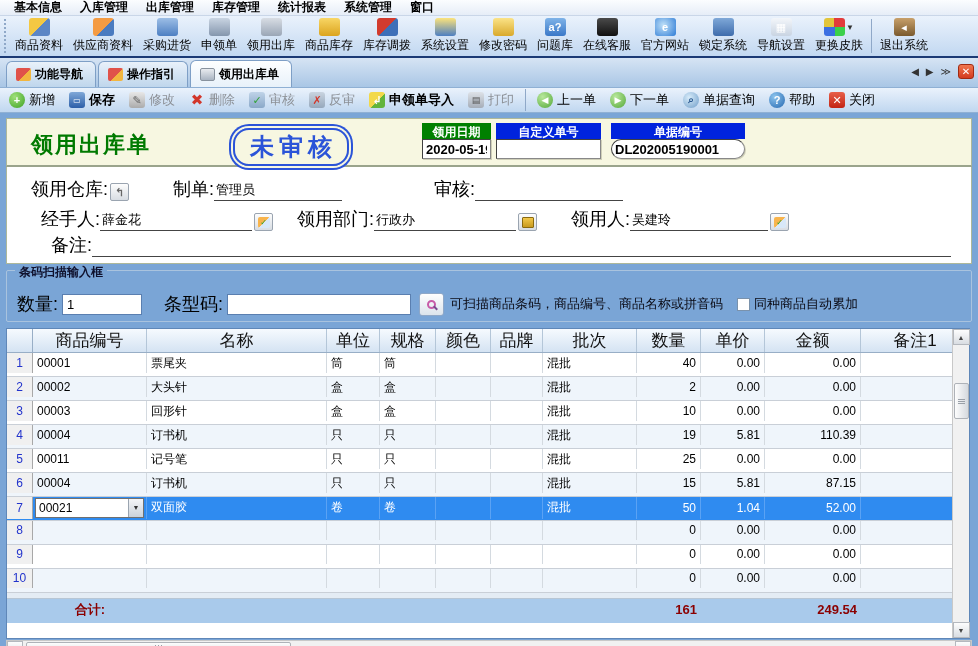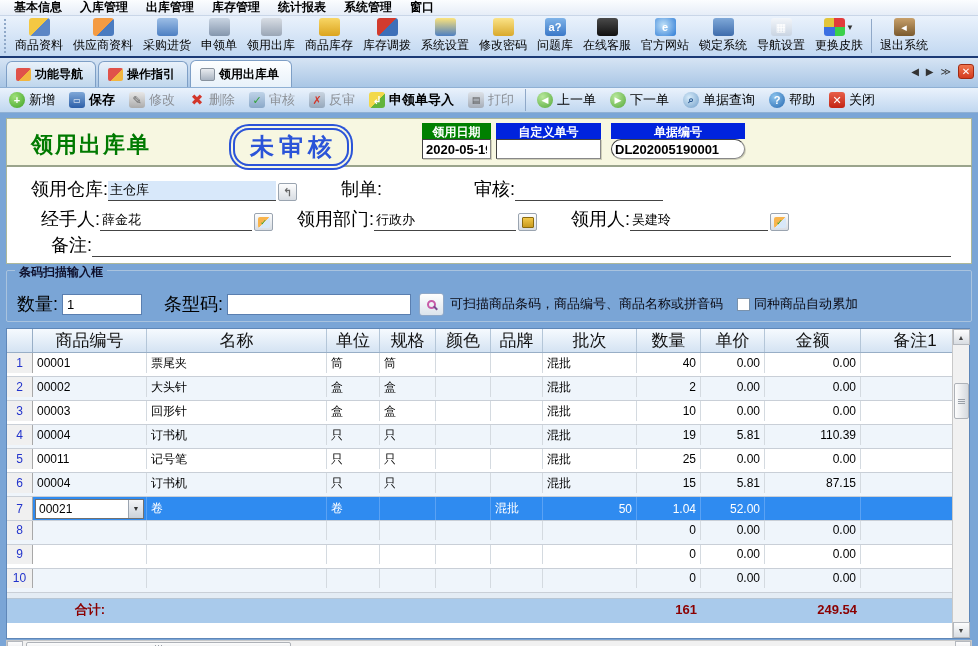--- a/index.html
+++ b/index.html
@@ -346,25 +346,25 @@
       </div>
       <div class="hdr-col" style="left:604px;width:134px;">
         <div class="hdr-lbl blue">单据编号</div>
         <input class="hdr-input" style="width: 134px; border-radius: 10px;" value="DL202005190001">
       </div>
     </div>
 
     <div class="form-panel">
       <div class="frow">
         <span class="flabel" style="margin-left:4px">领用仓库:</span>
-        <span class="fval" style="width:168px;background:#D8E8FA;">主仓库</span>
         <span class="mini-btn">
             <span class="mb-arrow">↰</span>
           </span>
         <span class="flabel" style="margin-left:44px">制单:</span>
+        <span class="fval" style="width:128px">管理员</span>
         <span class="flabel" style="margin-left:92px">审核:</span>
         <span class="fval" style="width:148px"></span>
       </div>
       <div class="frow">
         <span class="flabel" style="margin-left:14px">经手人:</span>
         <span class="fval" style="width:152px">薛金花</span>
         <span class="mini-btn">
             <span class="mb-person">✓</span>
           </span>
         <span class="flabel" style="margin-left:24px">领用部门:</span>
@@ -507,20 +507,21 @@
             <div></div>
           </div>
           <div class="trow cols sel">
             <div class="td rownum">7</div>
             <div class="td" style="padding: 0px 2px;">
               <div class="combo">
                 <span class="cval">00021</span>
                 <span class="cbtn">▼</span>
               </div>
             </div>
+            <div class="td">双面胶</div>
             <div class="td">卷</div>
             <div class="td">卷</div>
             <div class="td"></div>
             <div class="td"></div>
             <div class="td">混批</div>
             <div class="td num">50</div>
             <div class="td num">1.04</div>
             <div class="td num">52.00</div>
             <div class="td"></div>
             <div></div>

